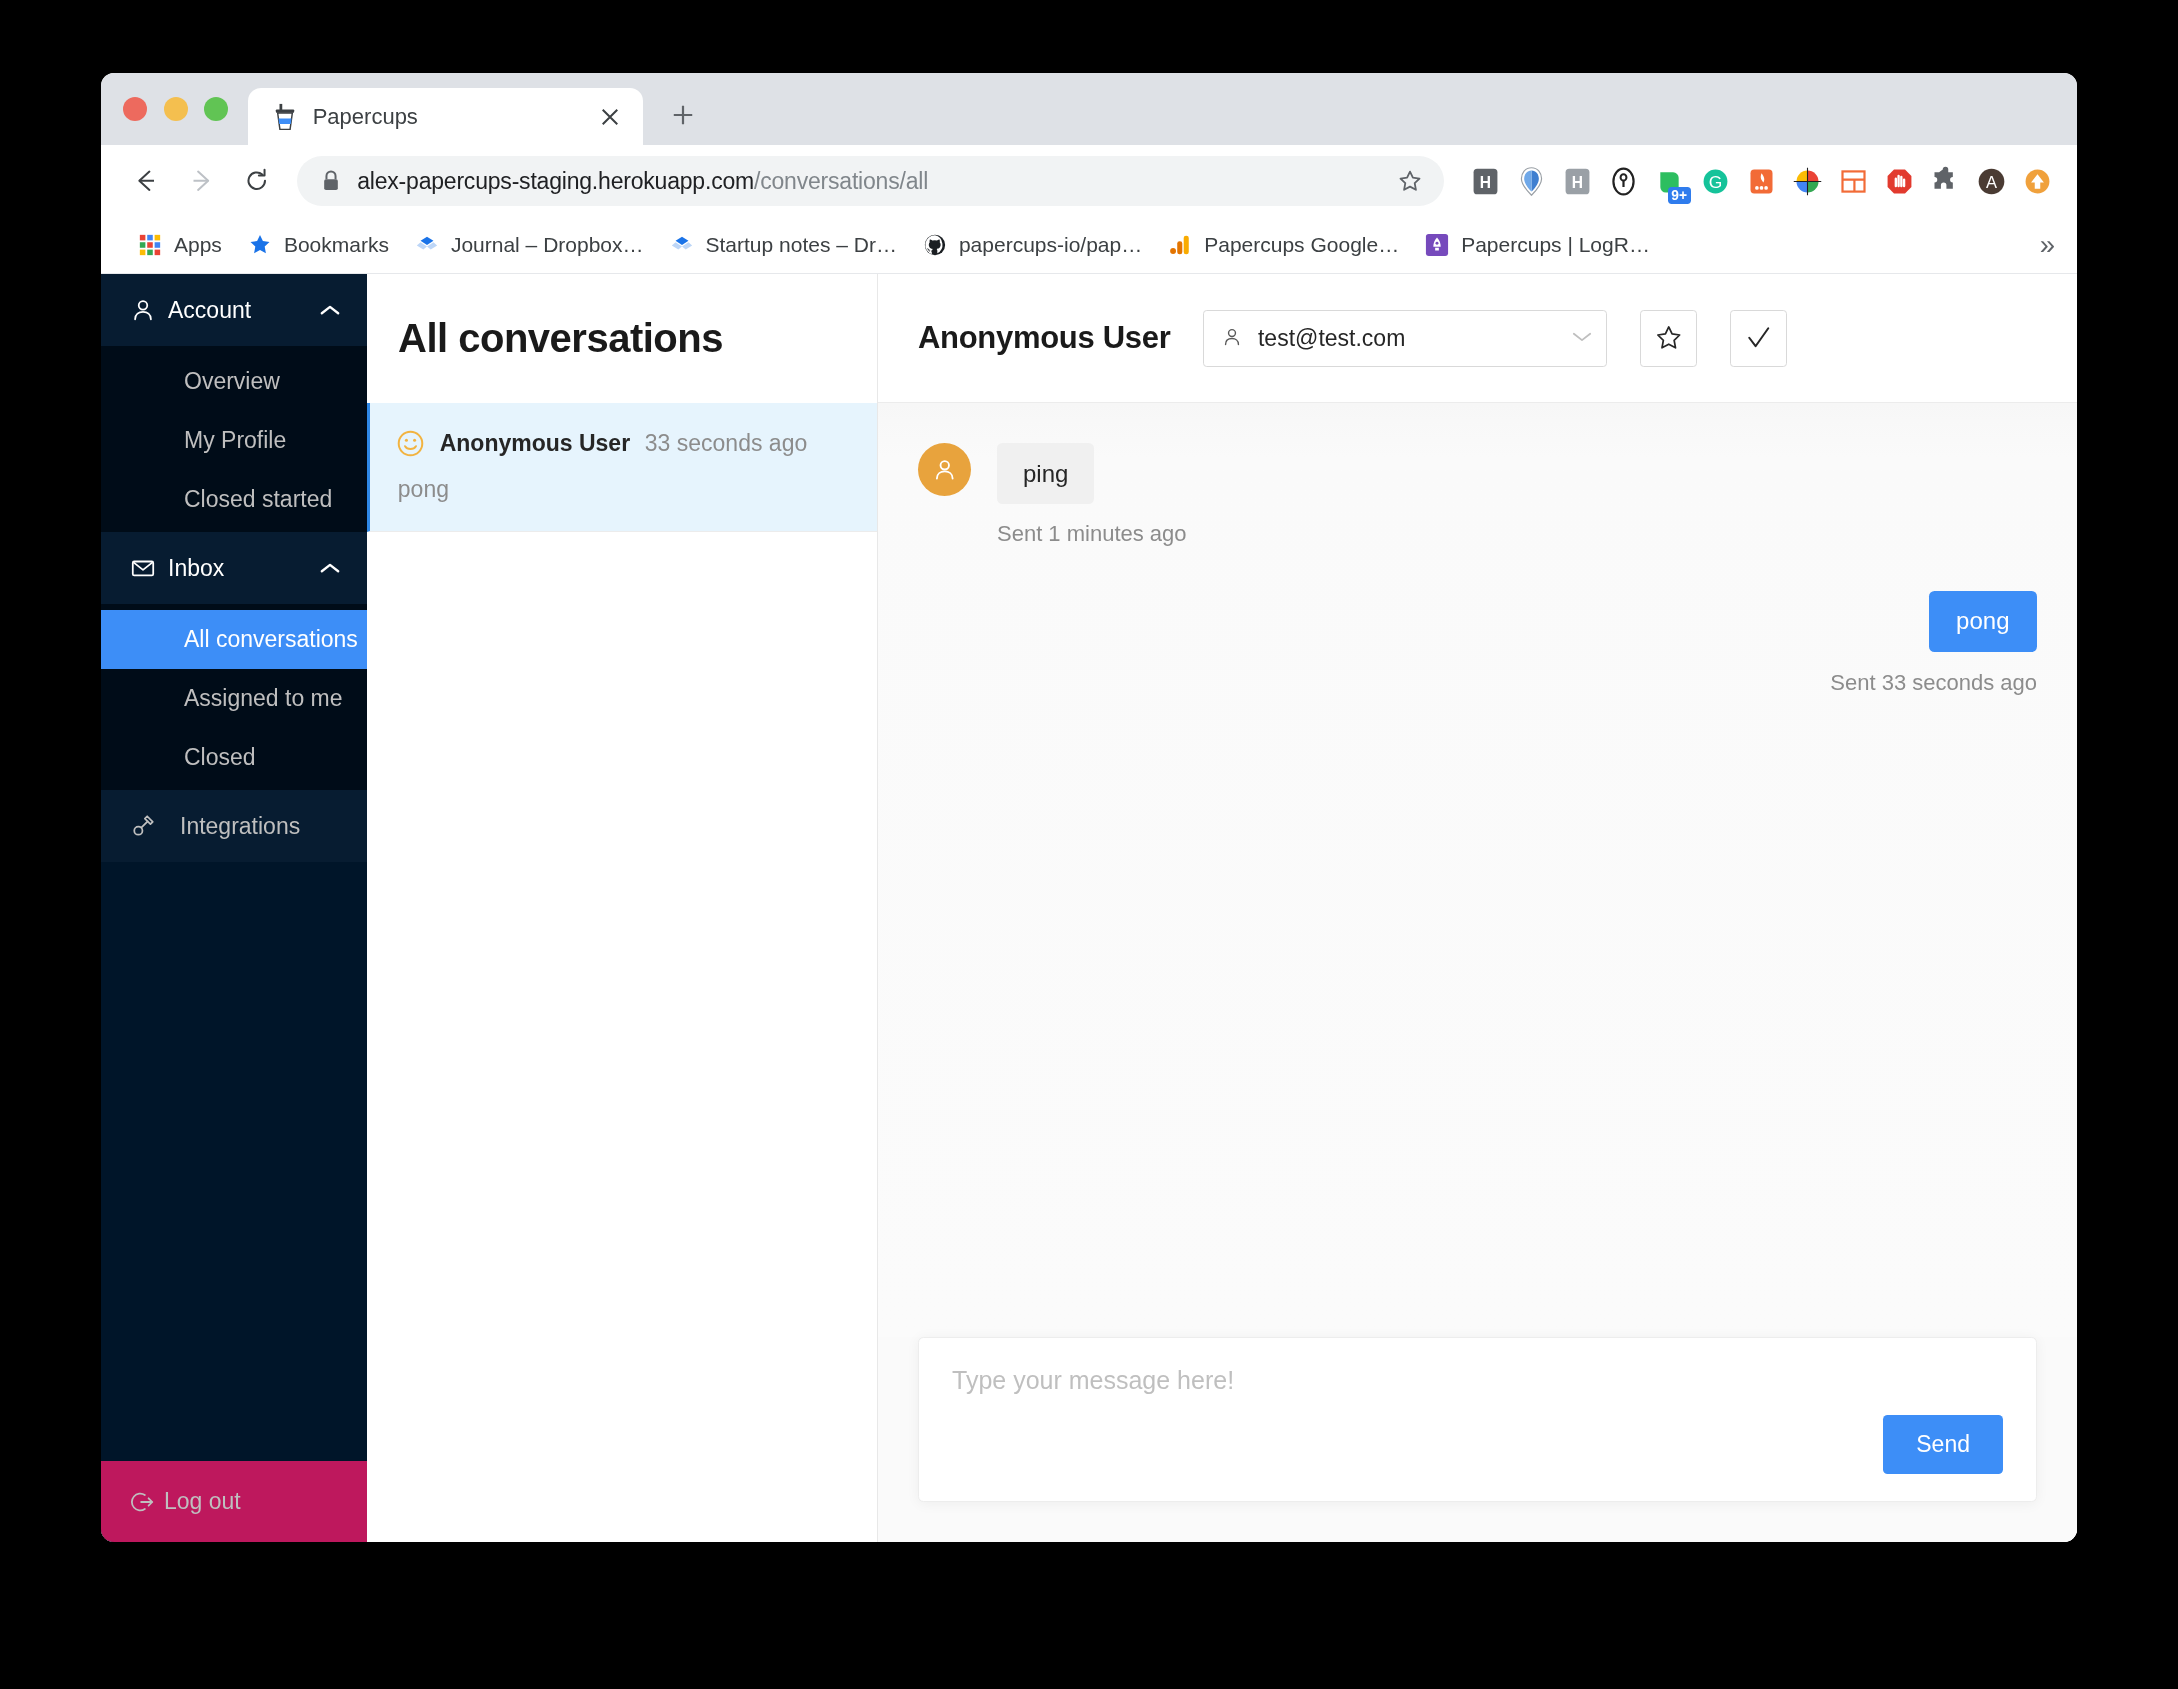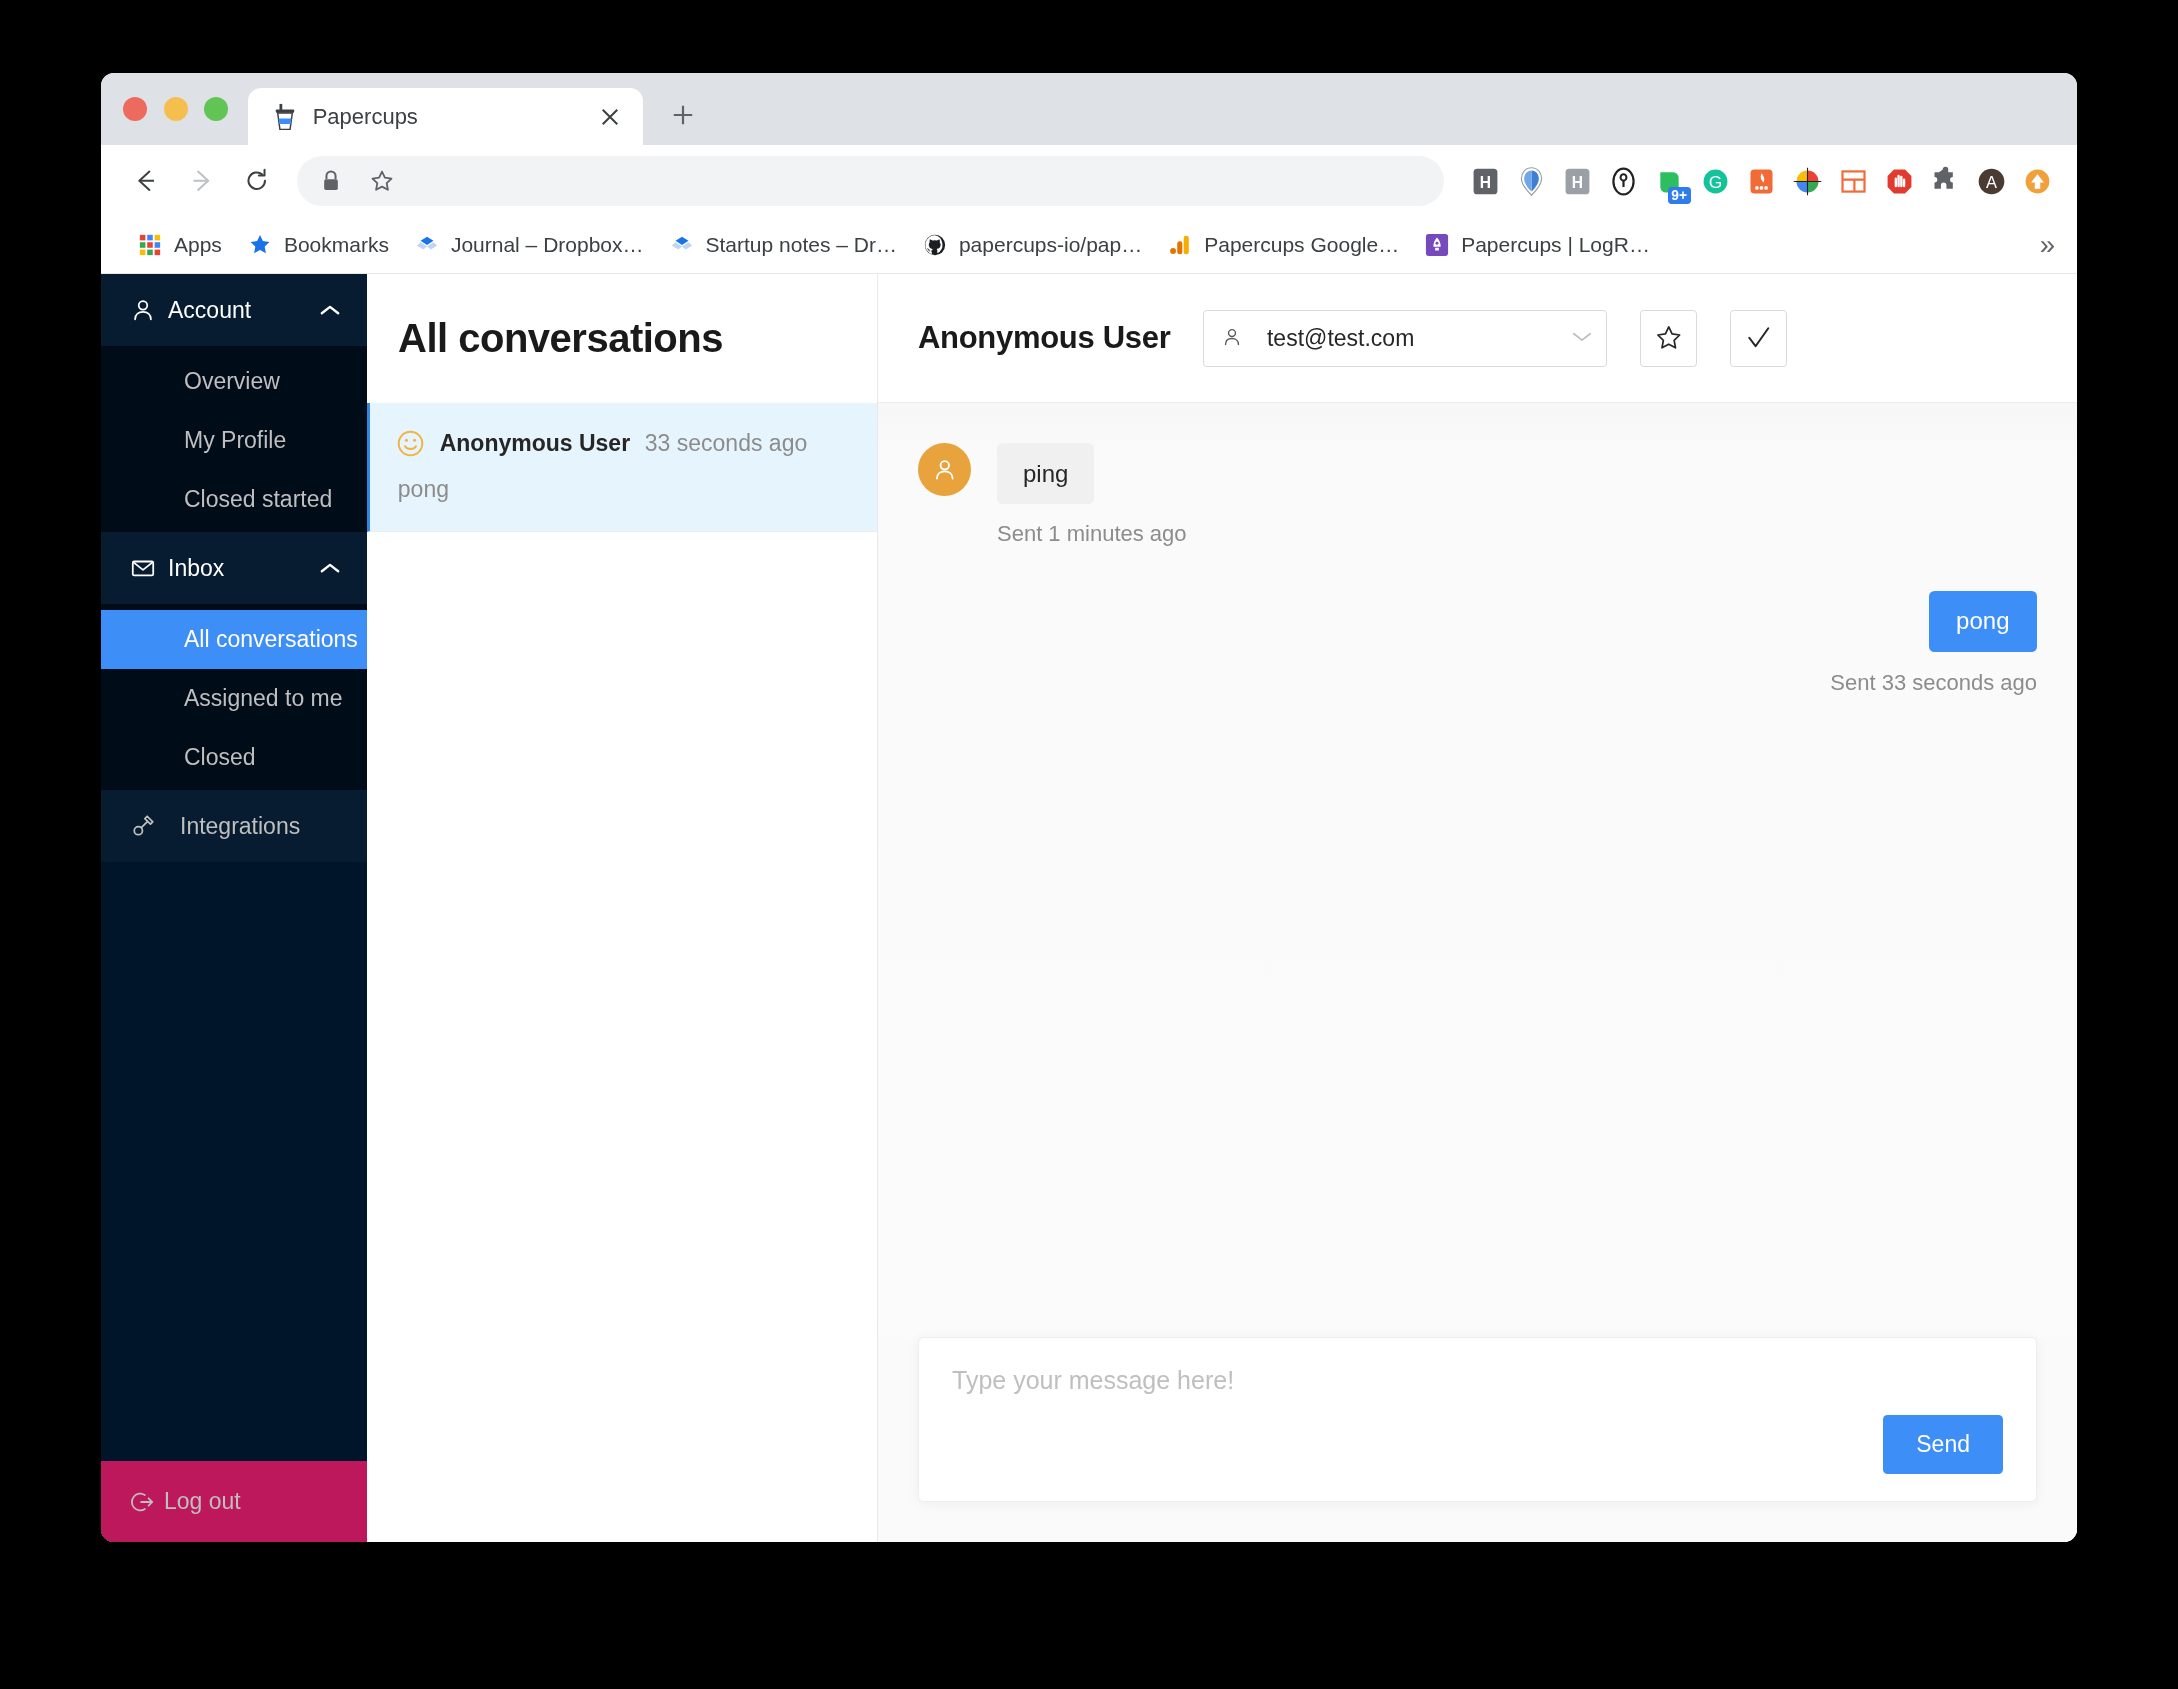--- a/index.html
+++ b/index.html
@@ -231,21 +231,21 @@
     padding: 0 37px 0 40px;
     gap: 33px;
   }
   .chat-title { font-size: 31px; font-weight: bold; color: #1a1a1a; letter-spacing: -0.3px; }
   .assignee-select {
     width: 404px; height: 57px;
     border: 0.9px solid #d9d9d9; border-radius: 3.7px;
     background: #ffffff;
     display: flex; align-items: center;
     padding: 0 14.7px 0 16.5px;
-    gap: 24px;
+    gap: 15px;
   }
   .assignee-text { flex: 1 1 auto; font-size: 23px; color: #262626; }
   .icon-btn {
     width: 57px; height: 57px; flex: 0 0 auto;
     border: 0.9px solid #d9d9d9; border-radius: 3.7px;
     background: #ffffff;
     display: flex; align-items: center; justify-content: center;
   }
 
   .messages {
@@ -365,20 +365,21 @@
       </svg>
     </div>
 
     <div class="omnibox">
       <span class="lock-icon">
         <svg width="20" height="24" viewBox="0 0 22 26">
           <path d="M6 11 V7.5 A5 5 0 0 1 16 7.5 V11" stroke="#5f6368" stroke-width="2.2" fill="none"></path>
           <rect x="3.5" y="11" width="15" height="12" rx="2" fill="#5f6368"></rect>
         </svg>
       </span>
+      <span class="url-text"><span>alex-papercups-staging.herokuapp.com</span><span class="url-path">/conversations/all</span></span>
       <span class="omni-star">
         <svg width="24" height="24" viewBox="0 0 24 24">
             <path d="M12 2.6 l2.9 6.1 6.6.9 -4.8 4.6 1.2 6.6 -5.9-3.2 -5.9 3.2 1.2-6.6 -4.8-4.6 6.6-.9Z" fill="none" stroke="#5f6368" stroke-width="1.8" stroke-linejoin="round"></path>
           </svg>
       </span>
     </div>
 
     <div class="ext-icons">
       <div class="ext">
         <svg width="33" height="33" viewBox="0 0 36 36">

